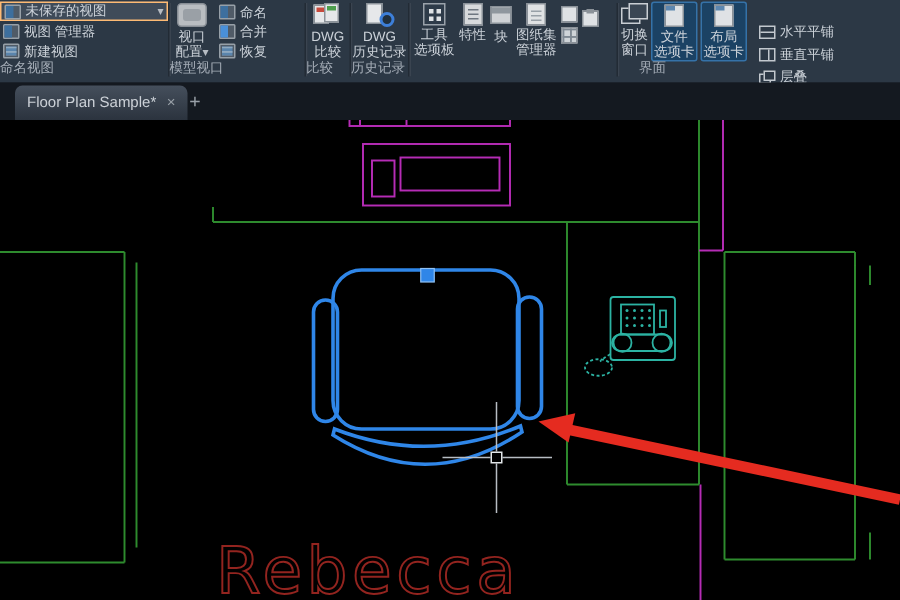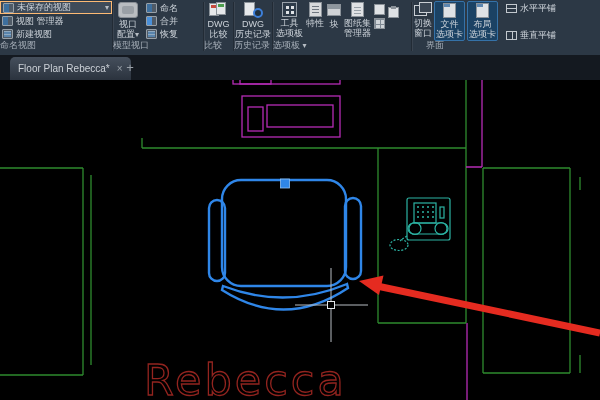--- a/index.html
+++ b/index.html
@@ -223,24 +223,20 @@
         <div style="display:flex;flex-direction:column;gap:3px;padding-top:3px;">
           <span class="i mini"></span>
           <span class="i mini grid2"></span>
         </div>
         <div style="display:flex;flex-direction:column;gap:3px;padding-top:6px;">
           <span class="i mini clip">
               <span class="bar"></span>
             </span>
         </div>
       </div>
-      <div class="panel-title">
-        <span>选项板</span>
-        <span class="chev">▾</span>
-      </div>
     </div>
     <div class="sep" style="left:411px;"></div>
 
     <div class="panel" style="left:412px;width:188px;">
       <div class="bigrow" style="padding-left:2px;gap:2px;">
         <div class="bigbtn">
           <span class="i winic" style="margin-bottom:1px;">
             <span class="w1"></span>
               <span class="w2"></span>
           </span>
@@ -254,21 +250,21 @@
           <span>文件</span>
           <span>选项卡</span>
         </div>
         <div class="bigbtn hl">
           <span class="i pgtab" style="margin-bottom:1px;margin-top:1px;">
               <span class="tb"></span>
             </span>
           <span>布局</span>
           <span>选项卡</span>
         </div>
-        <div class="vrows" style="padding-left:4px;padding-top:1px;gap:15px;">
+        <div class="vrows" style="padding-left:4px;padding-top:14px;gap:3px;">
           <div class="row">
             <span class="i tile">
                 <span class="h"></span>
               </span>
             <span>水平平铺</span>
           </div>
           <div class="row">
             <span class="i tile">
                 <span class="v"></span>
               </span>
@@ -282,21 +278,21 @@
             <span>层叠</span>
           </div>
         </div>
       </div>
       <div class="panel-title" style="left:14px;right:auto;width:80px;">界面</div>
     </div>
   </div>
 
   <div class="tabbar">
     <div class="tab">
-      <span>Floor Plan Rebecca*</span>
+      <span>Floor Plan Sample*</span>
       <span class="x">×</span>
     </div>
     <div class="newtab">+</div>
   </div>
 
   <div class="canvas">
     <svg width="600" height="320" viewBox="0 0 600 320">
 
       <path fill="none" style="stroke:var(--wall-green);" stroke-width="1.3" d="M142 58 V68 M142 68 H466 M466 0 V243 M378 68 V243 M378 243 H466
                M483 88 H570 M483 88 V293 M570 88 V293 M483 293 H570

